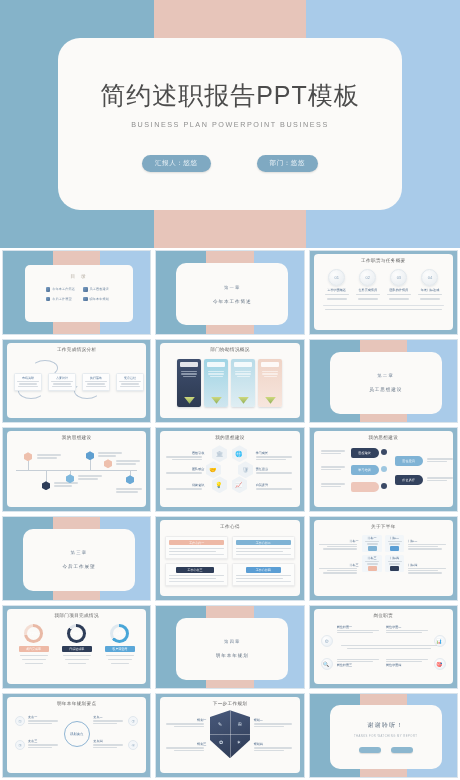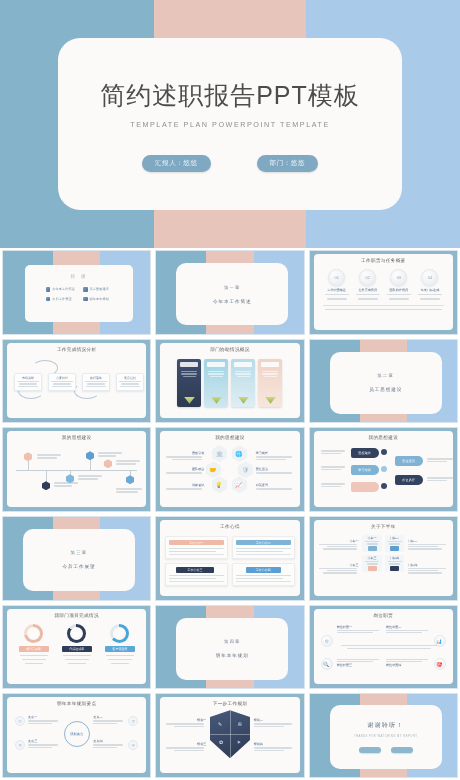--- a/index.html
+++ b/index.html
@@ -224,21 +224,21 @@
 <div class="page">
 
   <section class="slide hero">
     <div class="stripes">
       <i class="s-teal" style="width:33.5%"></i>
       <i class="s-pink" style="width:33%"></i>
       <i class="s-blue" style="width:33.5%"></i>
     </div>
     <div class="card">
       <div class="hero-title">简约述职报告PPT模板</div>
-      <div class="hero-sub">TEMPLATE PLAN POWERPOINT TEMPLATE</div>
+      <div class="hero-sub">BUSINESS PLAN POWERPOINT BUSINESS</div>
       <div class="hero-btns">
         <div class="pill">汇报人：悠悠</div>
         <div class="pill">部门：悠悠</div>
       </div>
     </div>
   </section>
 
   <div class="grid">
 
     <div class="thumb toc">

